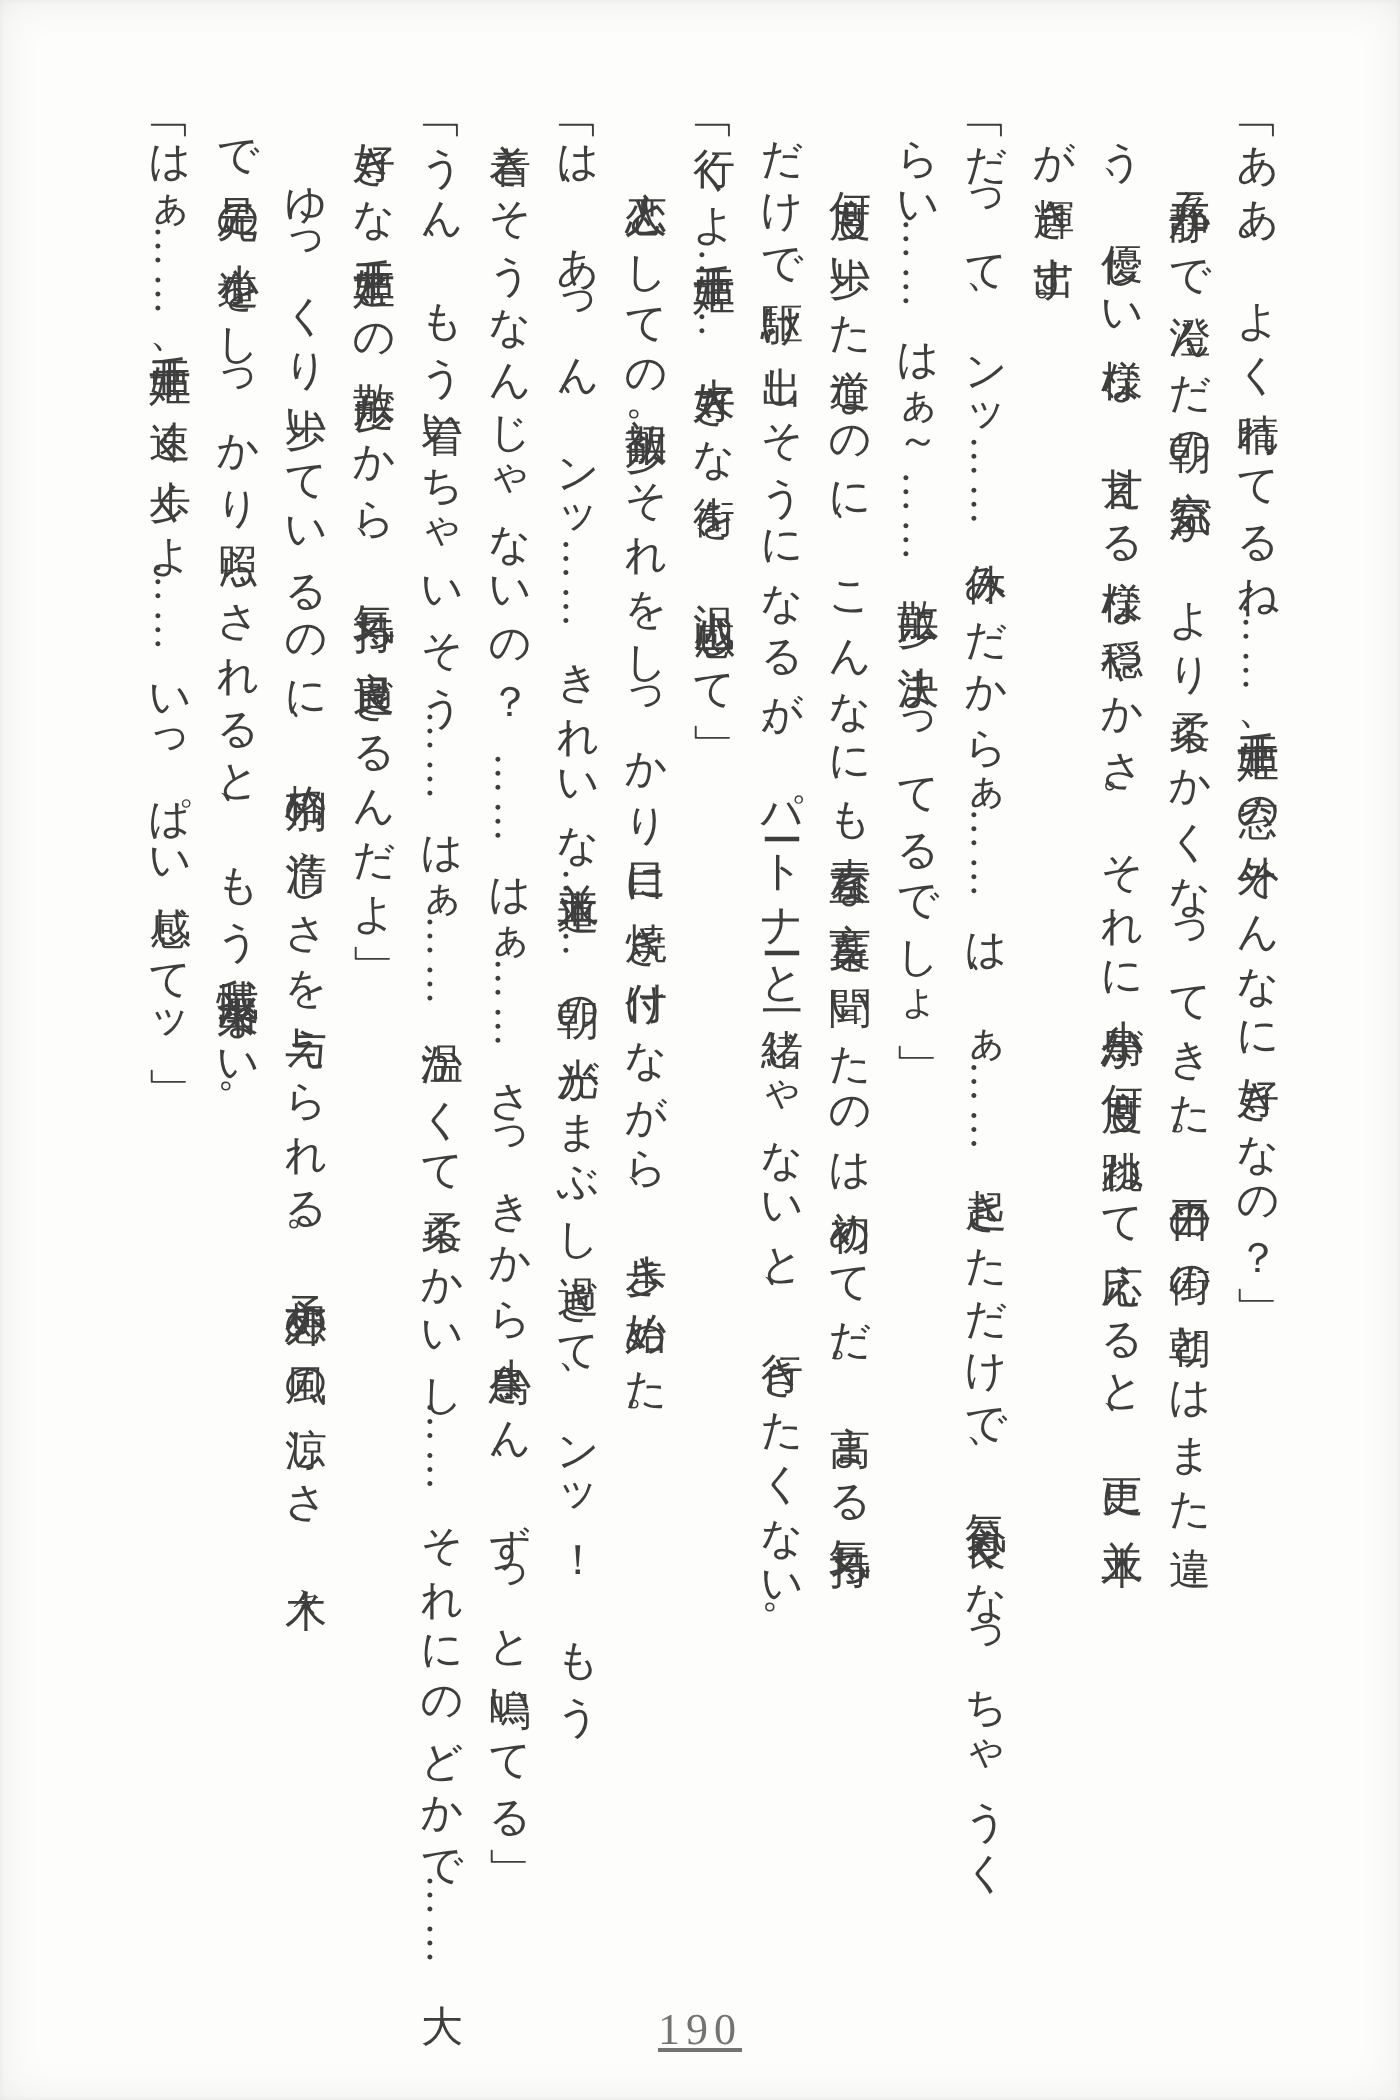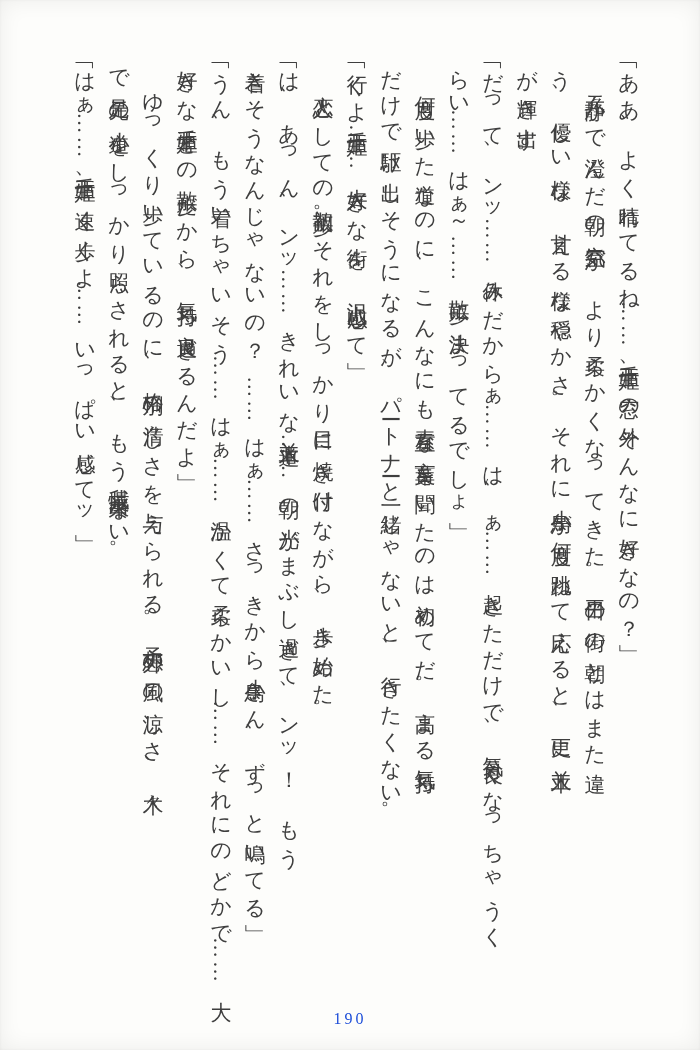--- a/index.html
+++ b/index.html
@@ -39,23 +39,24 @@
     letter-spacing: 3px;      
     font-weight: 400;
     white-space: pre;         
   }
   .page-number {
     position: absolute;
     bottom: 22px;
     left: 0;
     width: 100%;
     text-align: center;
-    font-size: 16px;
+    font-size: 22px;
     letter-spacing: 3px;
-    color: #1d4ed8;
+    color: #737373;
+    text-decoration: underline;
   }
 </style>
 </head>
 <body>
 
 <div class="page">
 
   <div class="text-block">
     <p class="text-column">「ああ、よく晴れてるね……千亜姫、窓の外そんなに好きなの？」</p>
     <p class="text-column">　元々静かで澄んだ朝の空気が、より柔らかくなってきた。平日の街の朝とはまた違</p>

